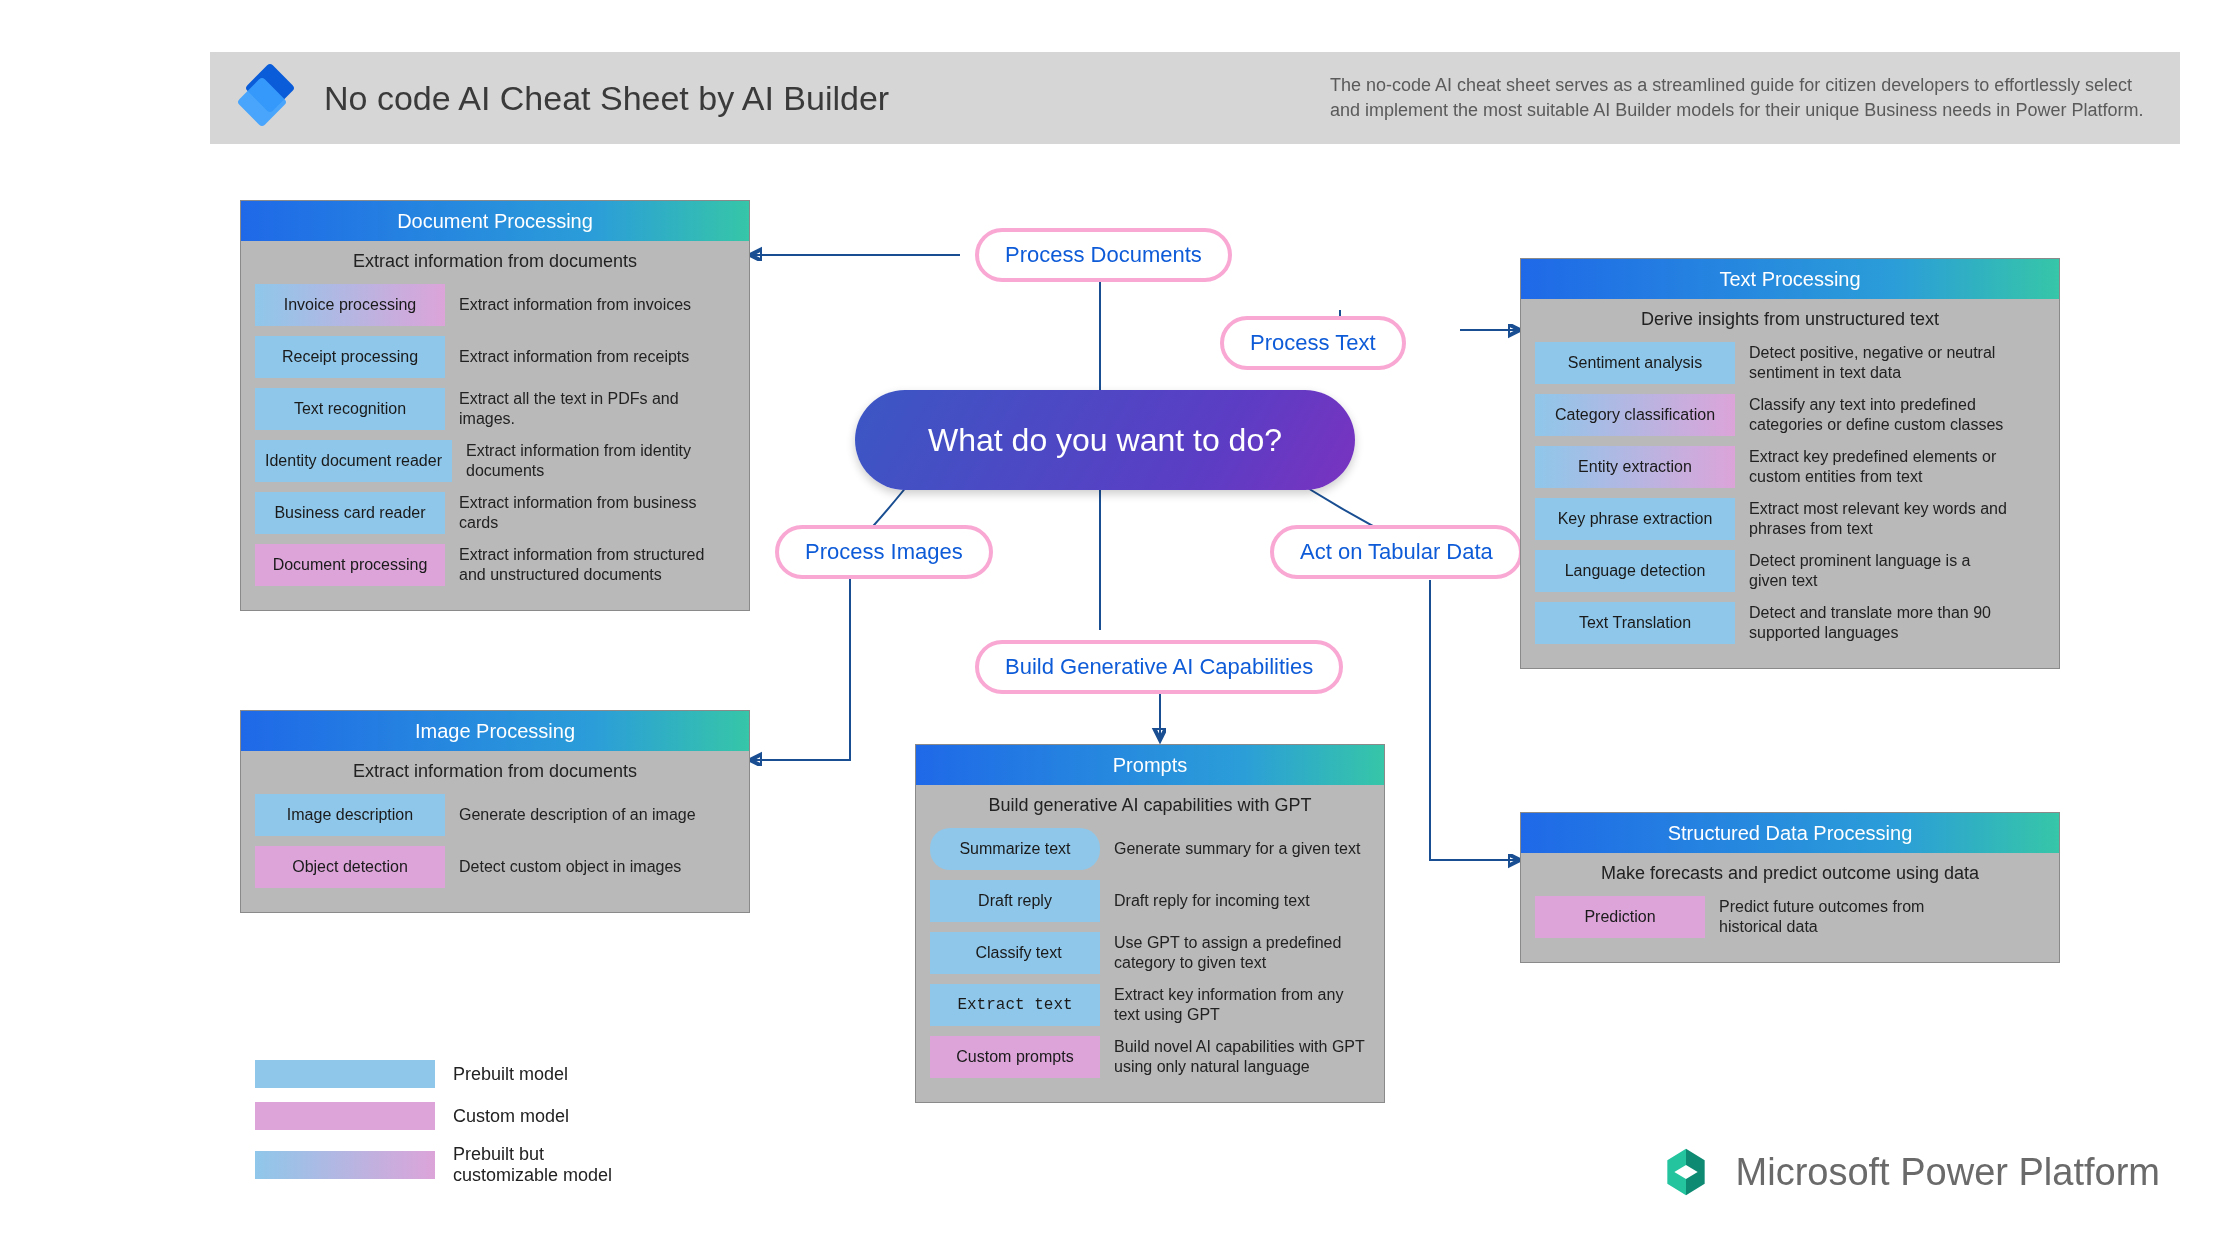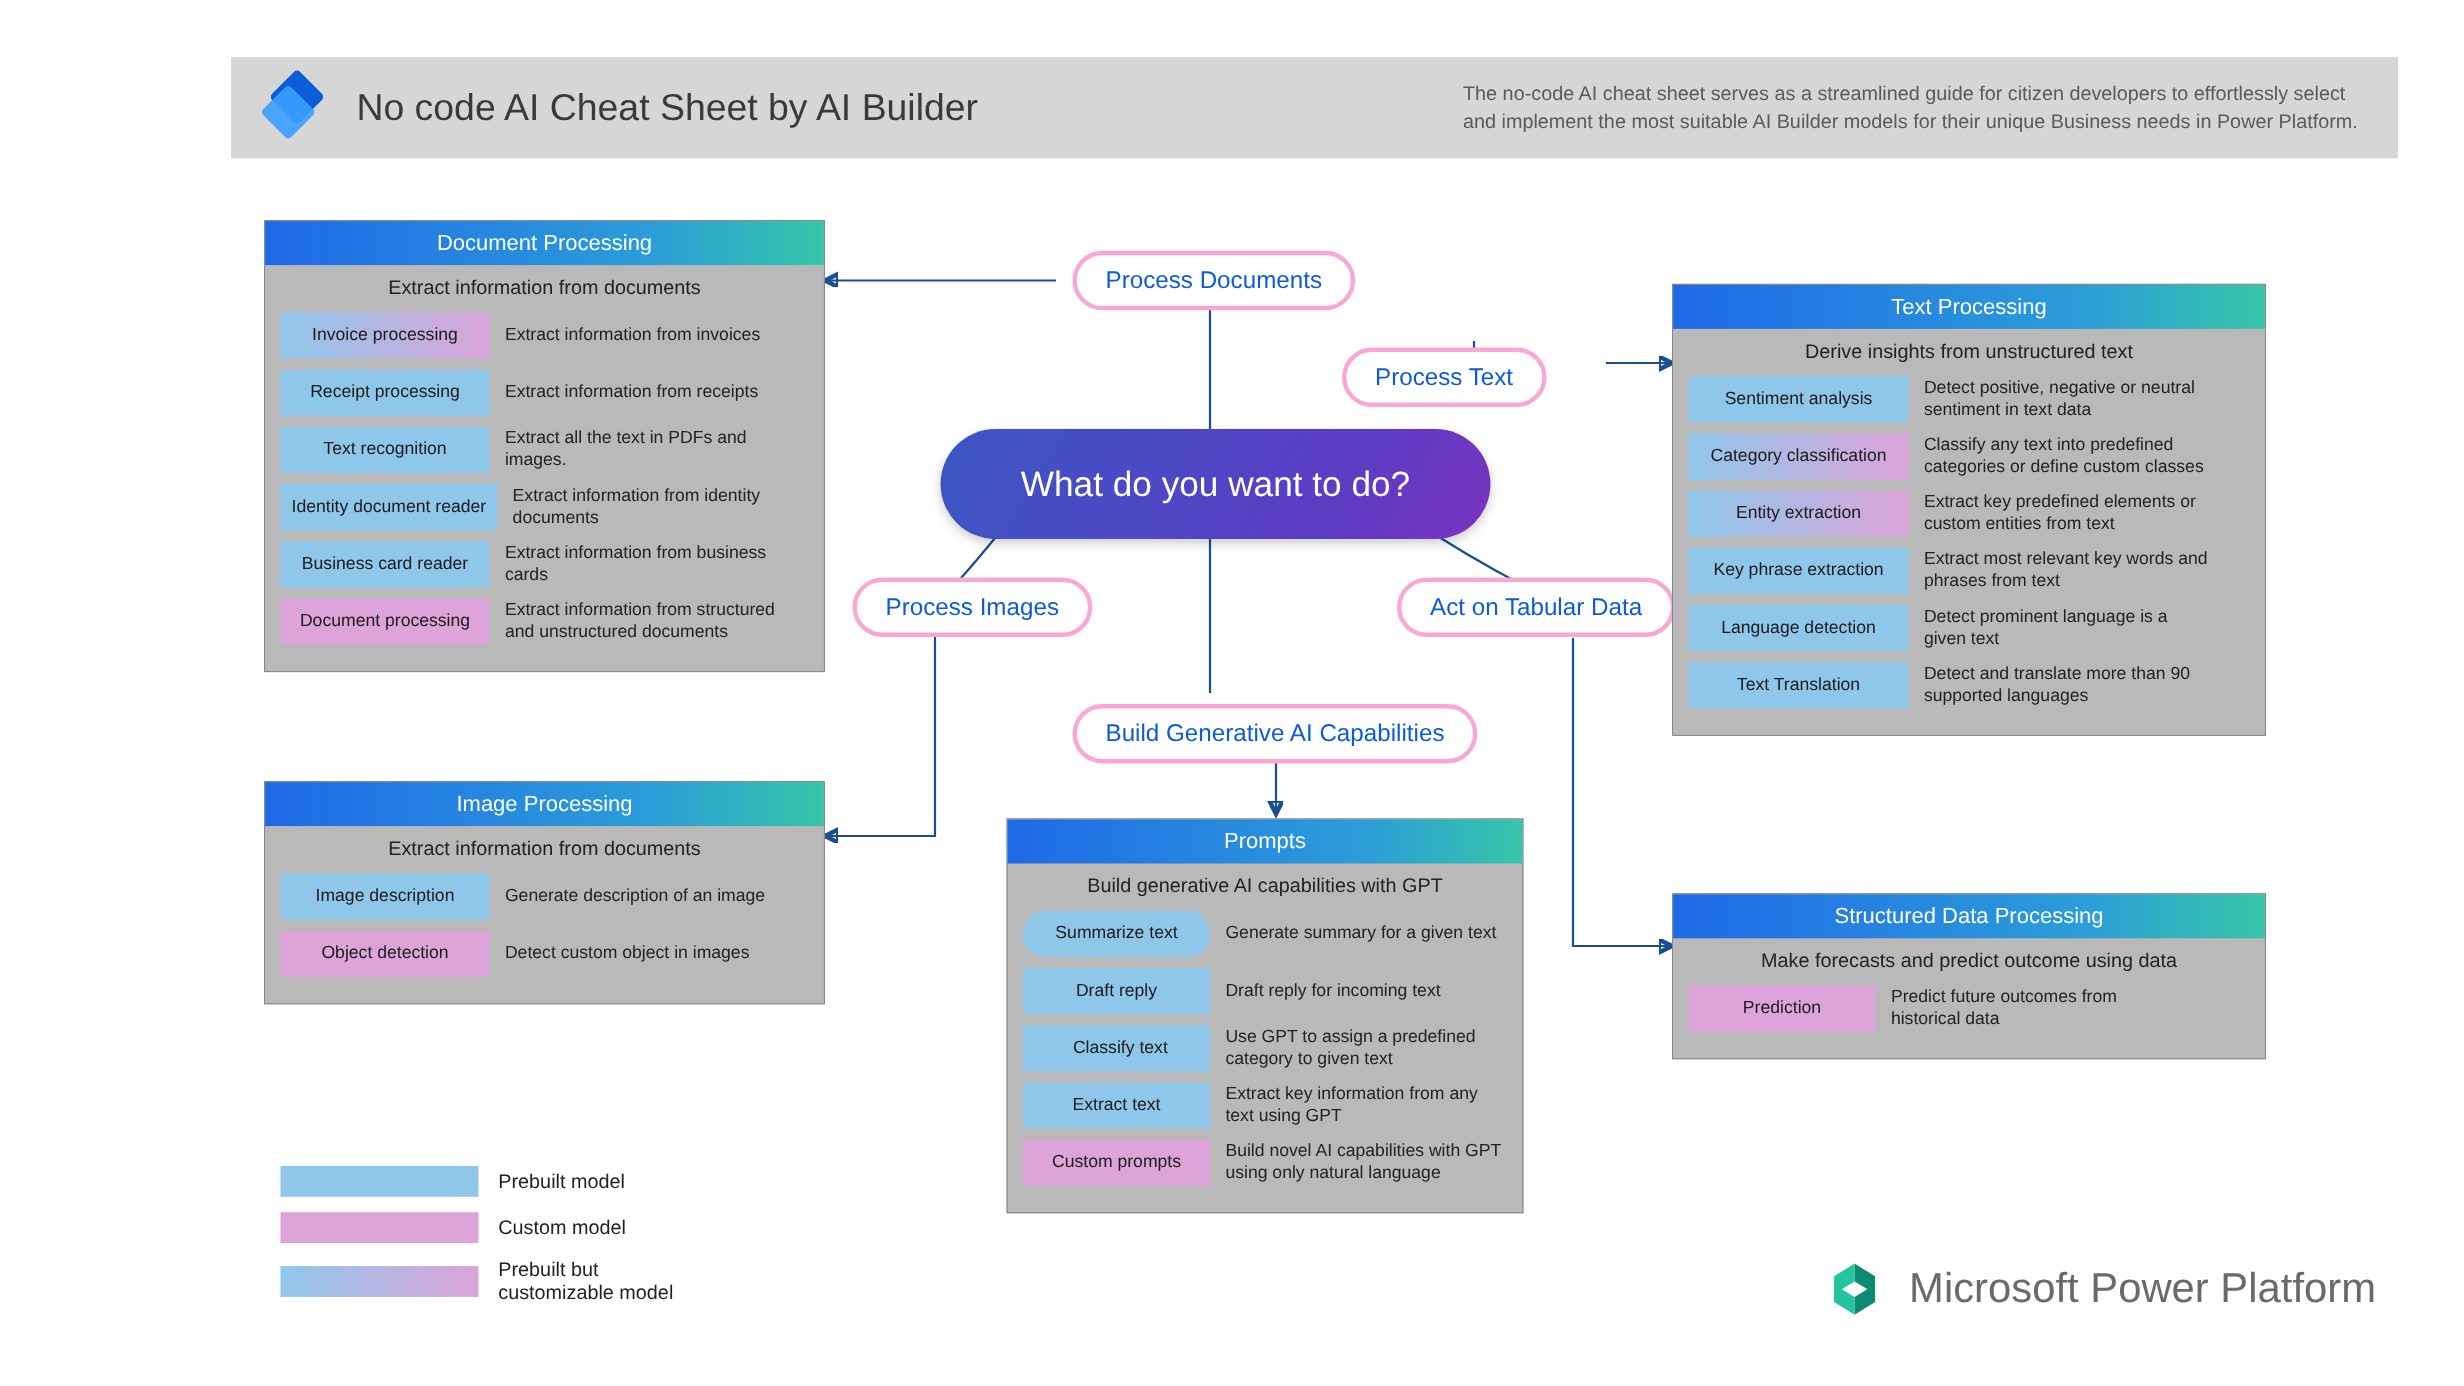--- a/index.html
+++ b/index.html
@@ -179,21 +179,21 @@
       </div>
       <div class="row">
         <div class="chip prebuilt" style="min-width: 170px;">Draft reply</div>
         <div class="row-desc">Draft reply for incoming text</div>
       </div>
       <div class="row">
         <div class="chip prebuilt" style="min-width: 170px; padding-left: 17px;">Classify text</div>
         <div class="row-desc">Use GPT to assign a predefined category to given text</div>
       </div>
       <div class="row">
-        <div class="chip prebuilt" style="min-width: 170px;">Extract text</div>
+        <div class="chip prebuilt" style="min-width: 170px; font-family: Liberation Mono, monospace;">Extract text</div>
         <div class="row-desc">Extract key information from any text using GPT</div>
       </div>
       <div class="row">
         <div class="chip custom" style="min-width: 170px;">Custom prompts</div>
         <div class="row-desc">Build novel AI capabilities with GPT using only natural language</div>
       </div>
     </div>
 </div>
 
 <div class="card" style="top:218px; left:1520px; width:540px;margin-top:40px;">

